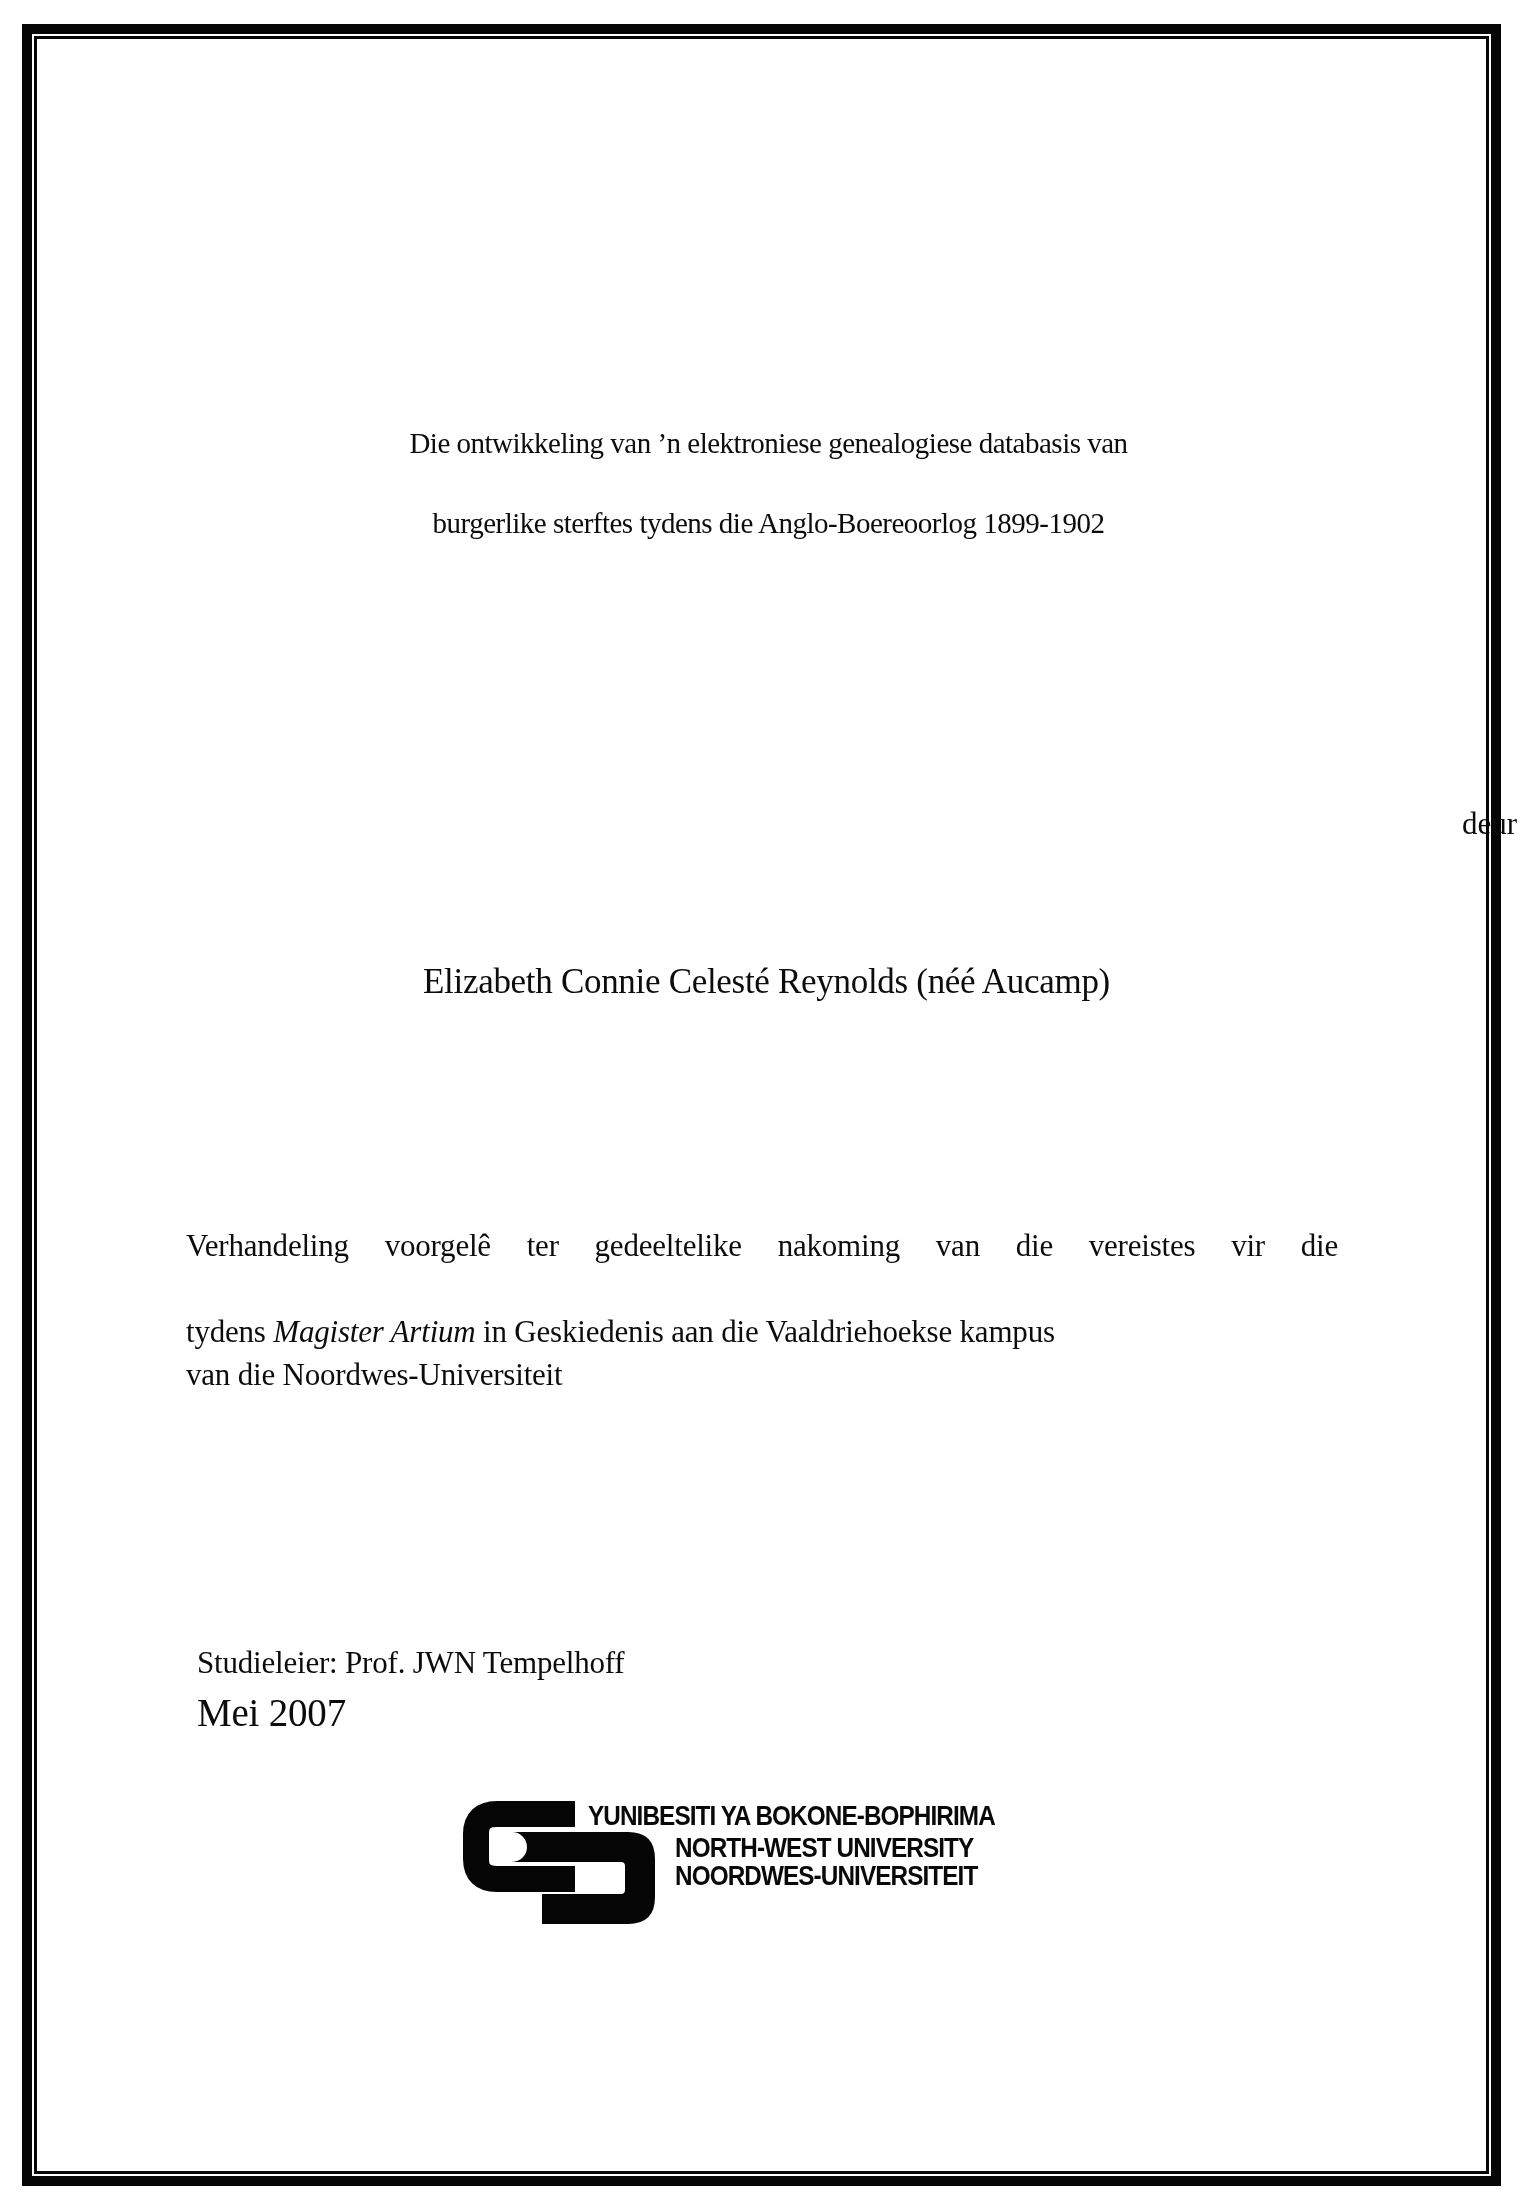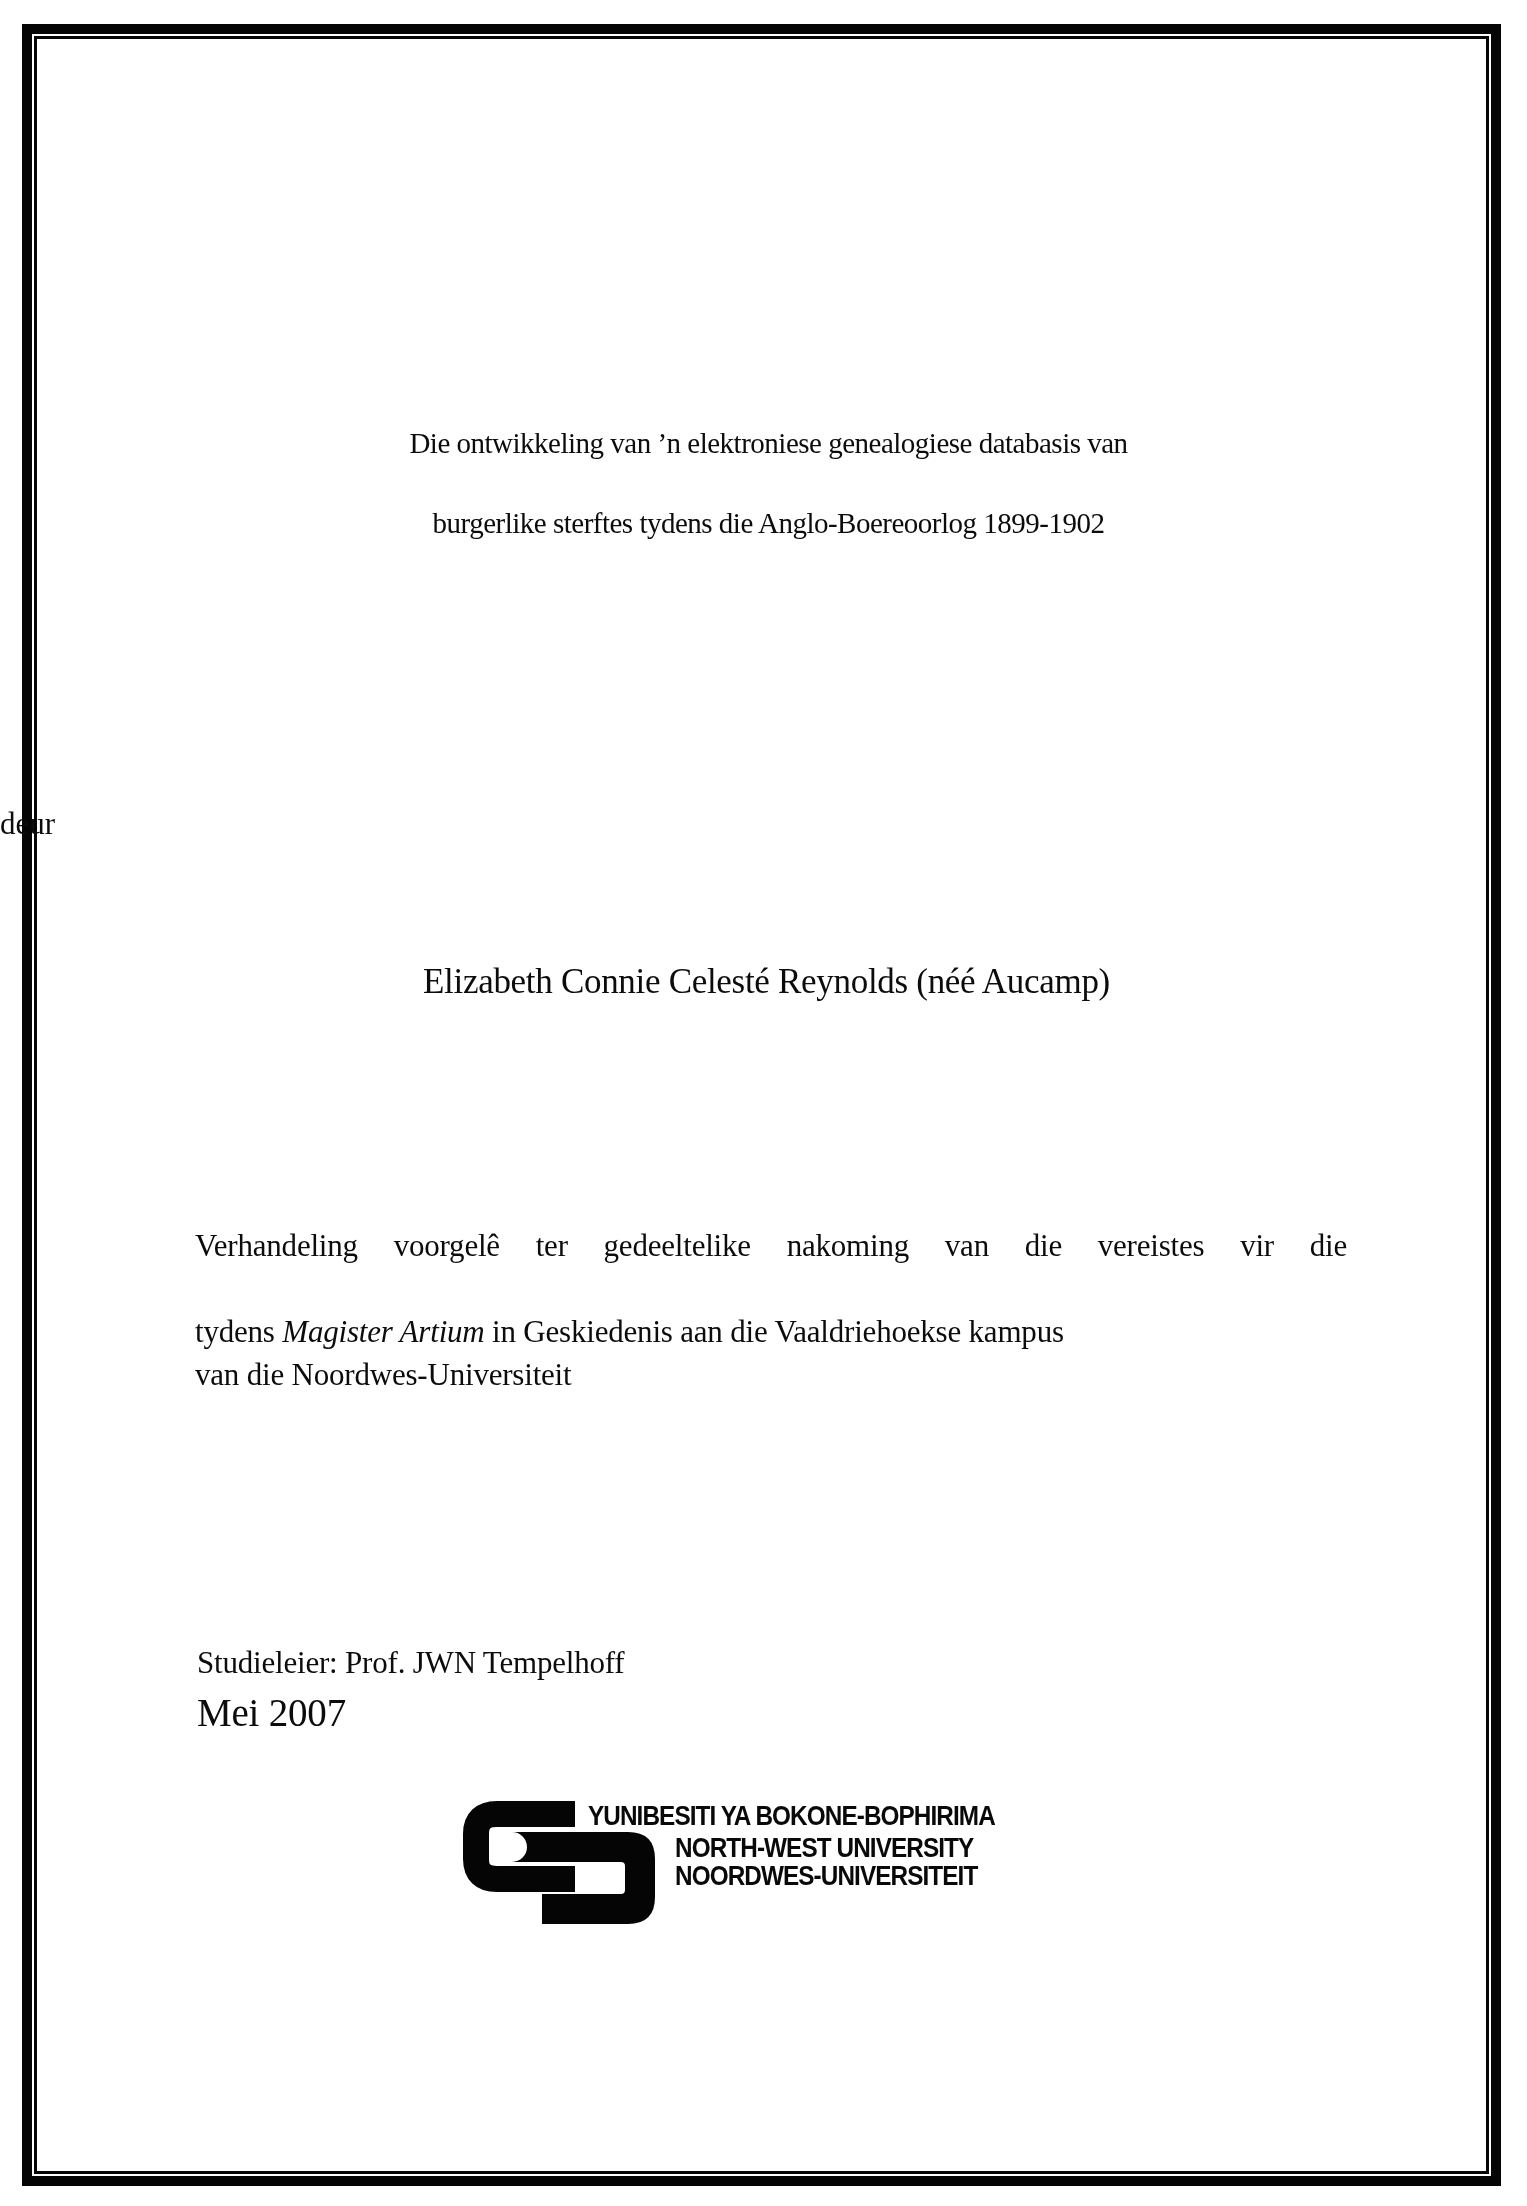--- a/index.html
+++ b/index.html
@@ -32,34 +32,34 @@
     left: 185px; right: 175px; top: 403px;
     text-align: center;
     font-size: 29px;
     line-height: 80px;
     letter-spacing: -0.5px;
     white-space: nowrap;
   }
   .byline {
     position: absolute;
     left: 0; right: 10px; top: 806px;
-    text-align: left;
+    text-align: right;
     font-size: 31px;
     font-family: Liberation Serif, serif;
   }
   .author {
     position: absolute;
     left: 16px; right: 10px; top: 962px;
     text-align: center;
     font-size: 35px;
     letter-spacing: -0.3px;
   }
   .statement {
     position: absolute;
-    left: 195px; top: 1224px;
+    left: 186px; top: 1224px;
     width: 1152px;
     font-size: 31px;
     line-height: 43px;
     letter-spacing: -0.2px;
   }
   
   .force-justify {
     text-align: justify;
   }
   .force-justify::after {

